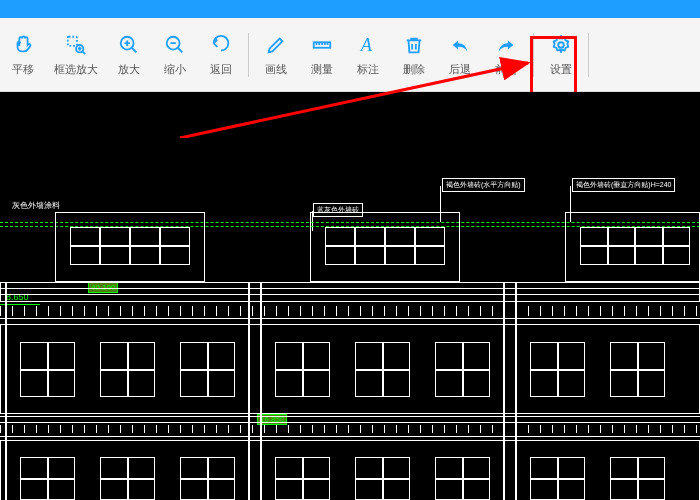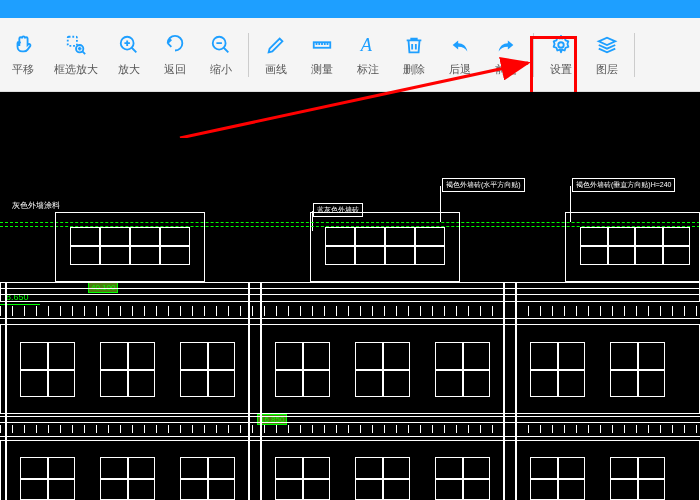--- a/index.html
+++ b/index.html
@@ -55,33 +55,33 @@
         <svg width="22" height="22" viewBox="0 0 24 24" fill="none" stroke="#1e9fff" stroke-width="2">
             <circle cx="10" cy="10" r="7"></circle>
             <path d="M15 15l5 5M7 10h6M10 7v6"></path>
           </svg>
       </span>
       <span class="lbl">放大</span>
     </div>
     <div class="tool-btn">
       <span class="ico">
         <svg width="22" height="22" viewBox="0 0 24 24" fill="none" stroke="#1e9fff" stroke-width="2">
-            <path d="M4 10a8 8 0 118 8M4 10l4-4M4 10l4 4"></path>
-          </svg>
-      </span>
-      <span class="lbl">返回</span>
-    </div>
-    <div class="tool-btn">
-      <span class="ico">
-        <svg width="22" height="22" viewBox="0 0 24 24" fill="none" stroke="#1e9fff" stroke-width="2">
             <circle cx="10" cy="10" r="7"></circle>
             <path d="M15 15l5 5M7 10h6"></path>
           </svg>
       </span>
       <span class="lbl">缩小</span>
+    </div>
+    <div class="tool-btn">
+      <span class="ico">
+        <svg width="22" height="22" viewBox="0 0 24 24" fill="none" stroke="#1e9fff" stroke-width="2">
+            <path d="M4 10a8 8 0 118 8M4 10l4-4M4 10l4 4"></path>
+          </svg>
+      </span>
+      <span class="lbl">返回</span>
     </div>
   </div>
   <div class="sep"></div>
   <div class="tool-group">
     <div class="tool-btn">
       <span class="ico">
         <svg width="22" height="22" viewBox="0 0 24 24" fill="none" stroke="#1e9fff" stroke-width="2">
             <path d="M4 20l4-1 11-11-3-3L5 16l-1 4z"></path>
           </svg>
       </span>
@@ -132,28 +132,20 @@
   <div class="sep"></div>
   <div class="tool-group">
     <div class="tool-btn">
       <span class="ico">
         <svg width="22" height="22" viewBox="0 0 24 24" fill="none" stroke="#1e9fff" stroke-width="2">
             <circle cx="12" cy="12" r="3"></circle>
             <path d="M12 2l1 3 3-1 1 3 3 1-1 3 1 3-3 1-1 3-3-1-1 3-1-3-3 1-1-3-3-1 1-3-1-3 3-1 1-3 3 1 1-3z" stroke-linejoin="round"></path>
           </svg>
       </span>
       <span class="lbl">设置</span>
-    </div>
-    <div class="tool-btn">
-      <span class="ico">
-        <svg width="22" height="22" viewBox="0 0 24 24" fill="none" stroke="#1e9fff" stroke-width="2">
-            <path d="M3 8l9-4 9 4-9 4-9-4zM3 12l9 4 9-4M3 16l9 4 9-4"></path>
-          </svg>
-      </span>
-      <span class="lbl">图层</span>
     </div>
   </div>
   <div class="sep"></div>
 
   <div class="highlight-box" style="left:530px; top:18px; width:47px; height:60px;"></div>
 
   <svg class="arrow-overlay" style="left:0; top:0; width:700px; height:120px;">
     <defs>
         <marker id="ah" markerWidth="10" markerHeight="8" refX="9" refY="4" orient="auto">
           <polygon points="0 0, 10 4, 0 8" fill="#f00"></polygon>

